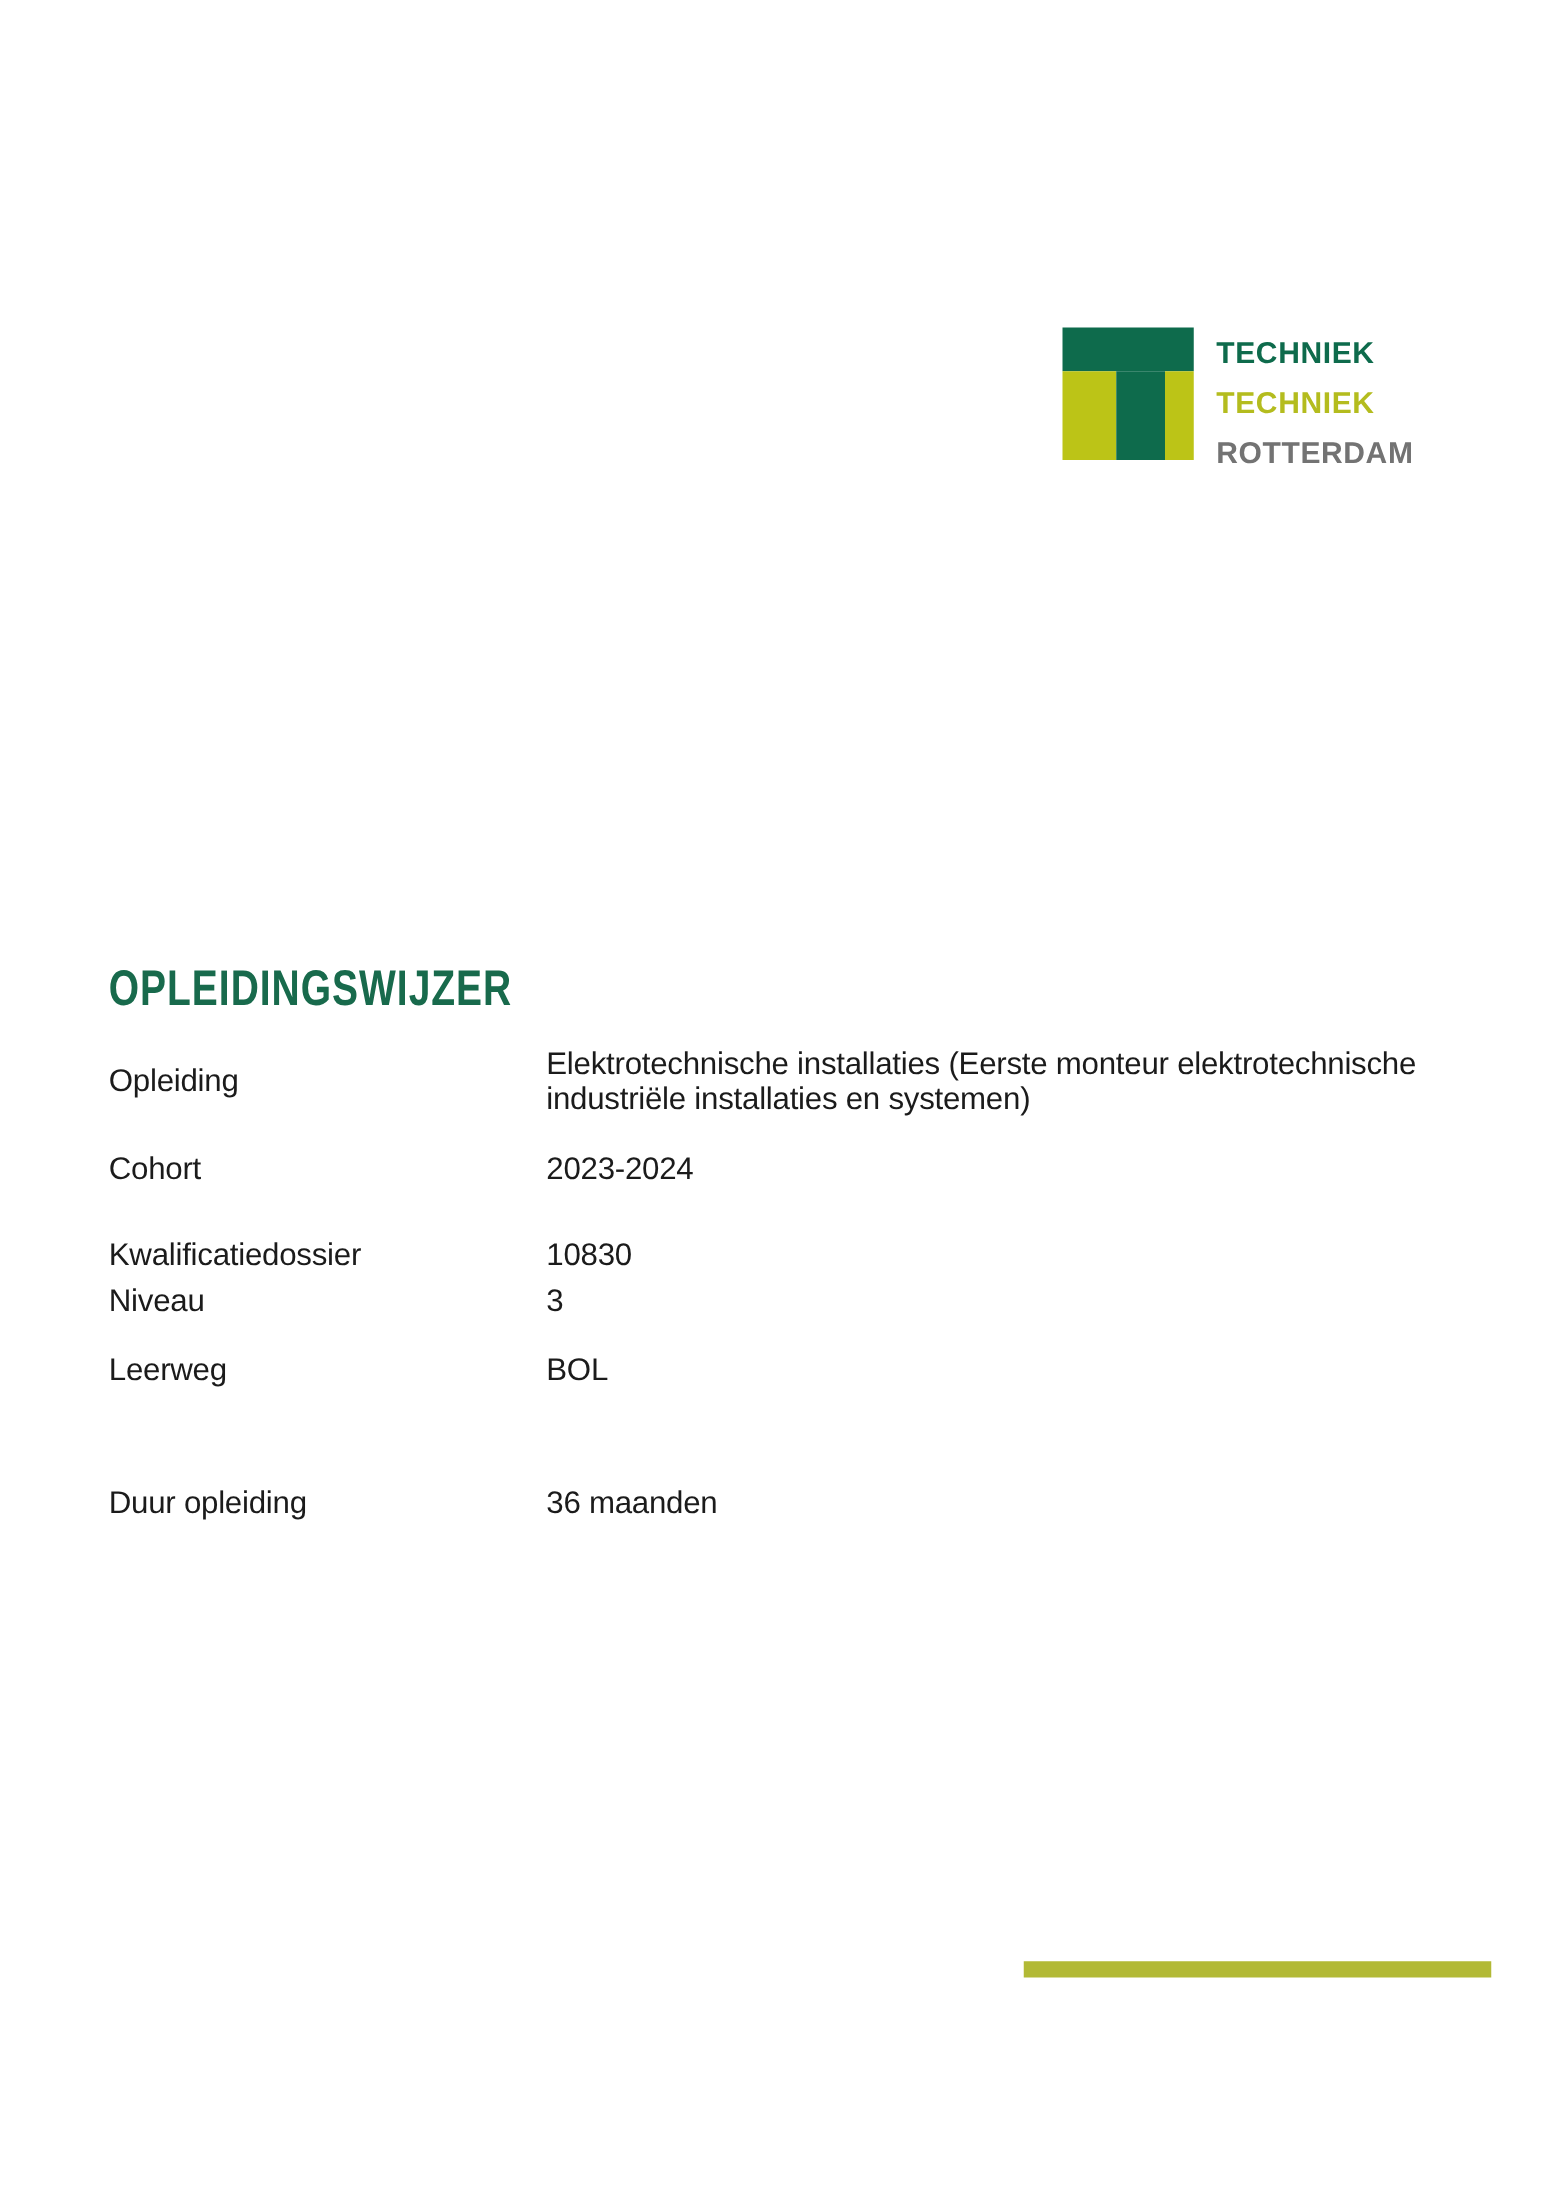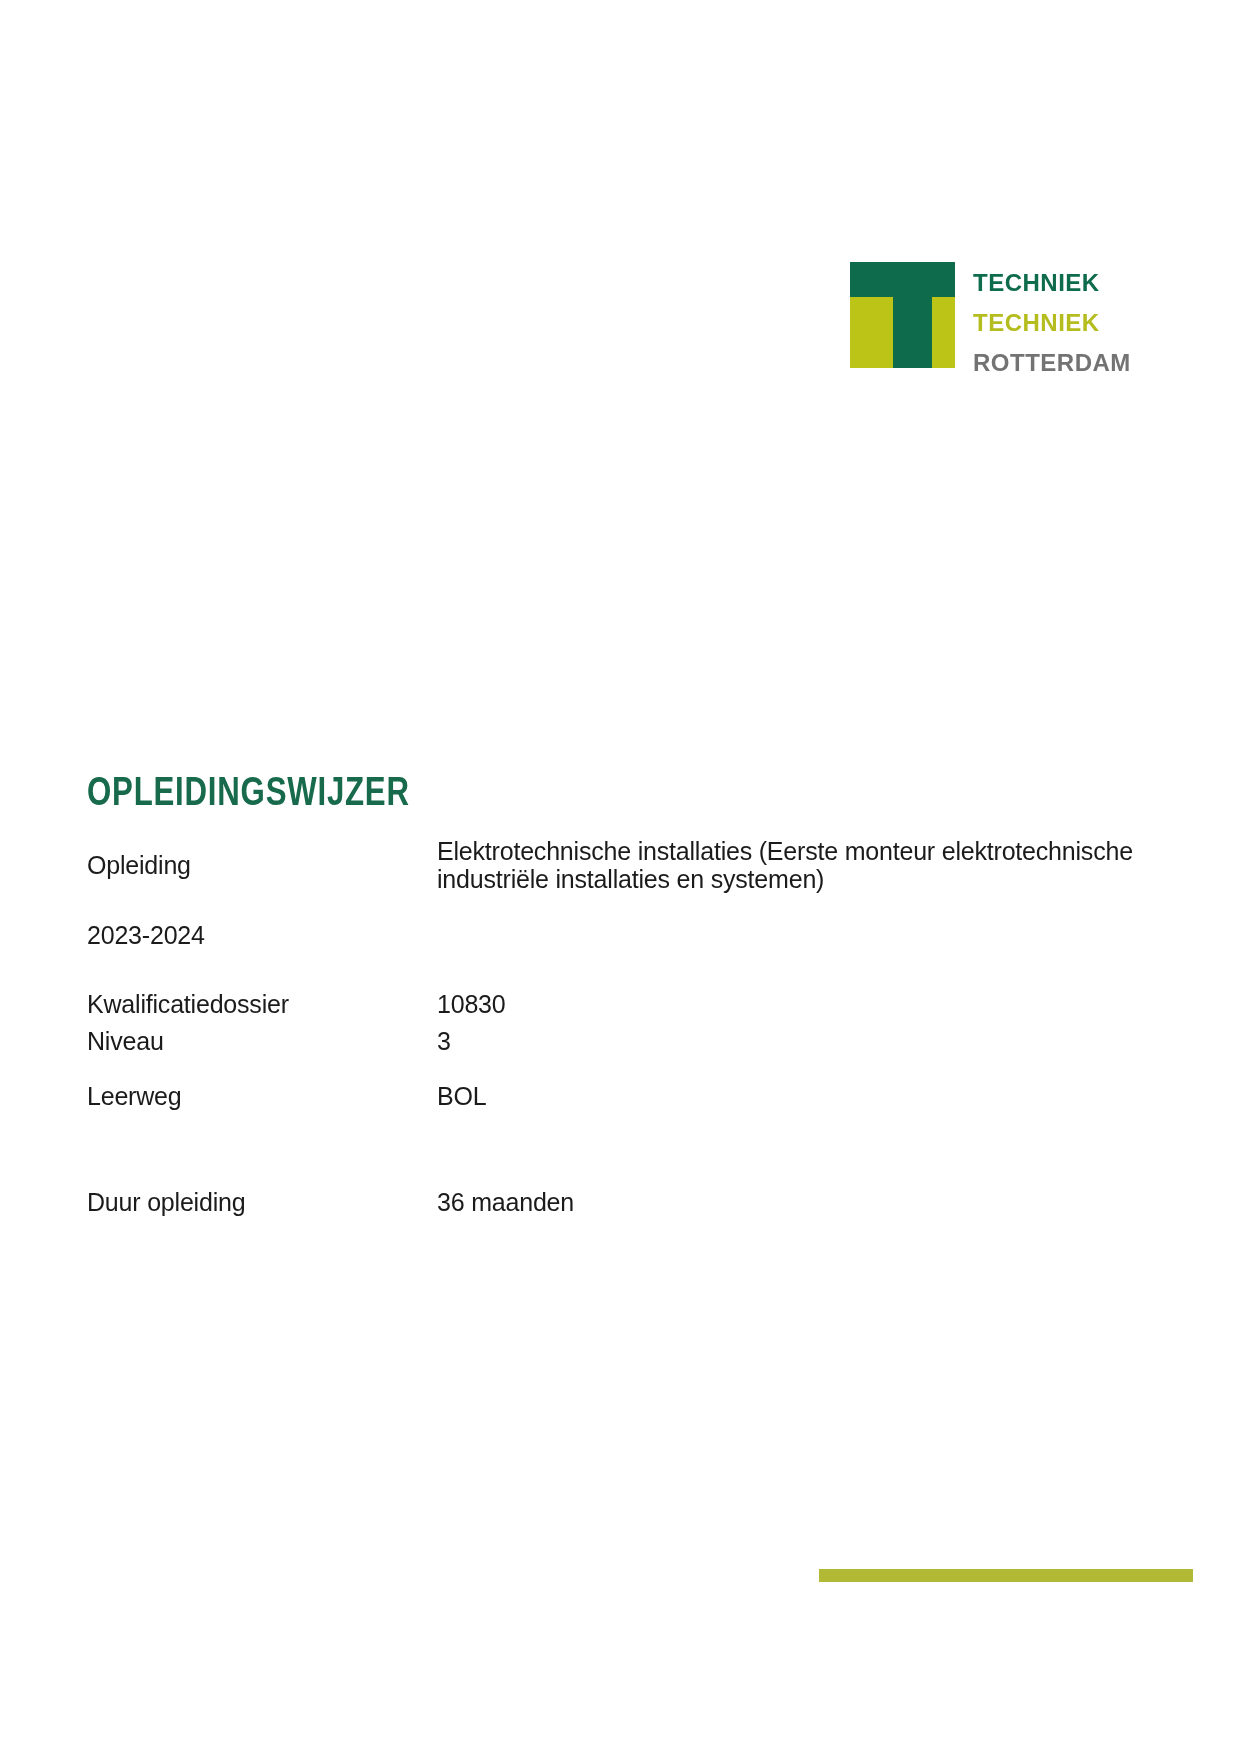--- a/index.html
+++ b/index.html
@@ -131,20 +131,21 @@
 
   <div class="page-title">OPLEIDINGSWIJZER</div>
 
   <div class="details-row row-opleiding">
     <div class="row-label">Opleiding</div>
     <div class="row-value">Elektrotechnische installaties (Eerste monteur elektrotechnische
 industriële installaties en systemen)</div>
   </div>
 
   <div class="details-row row-cohort">
+    <div class="row-label">Cohort</div>
     <div class="row-value">2023-2024</div>
   </div>
 
   <div class="details-row row-kwalificatiedossier">
     <div class="row-label">Kwalificatiedossier</div>
     <div class="row-value">10830</div>
   </div>
 
   <div class="details-row row-niveau">
     <div class="row-label">Niveau</div>

